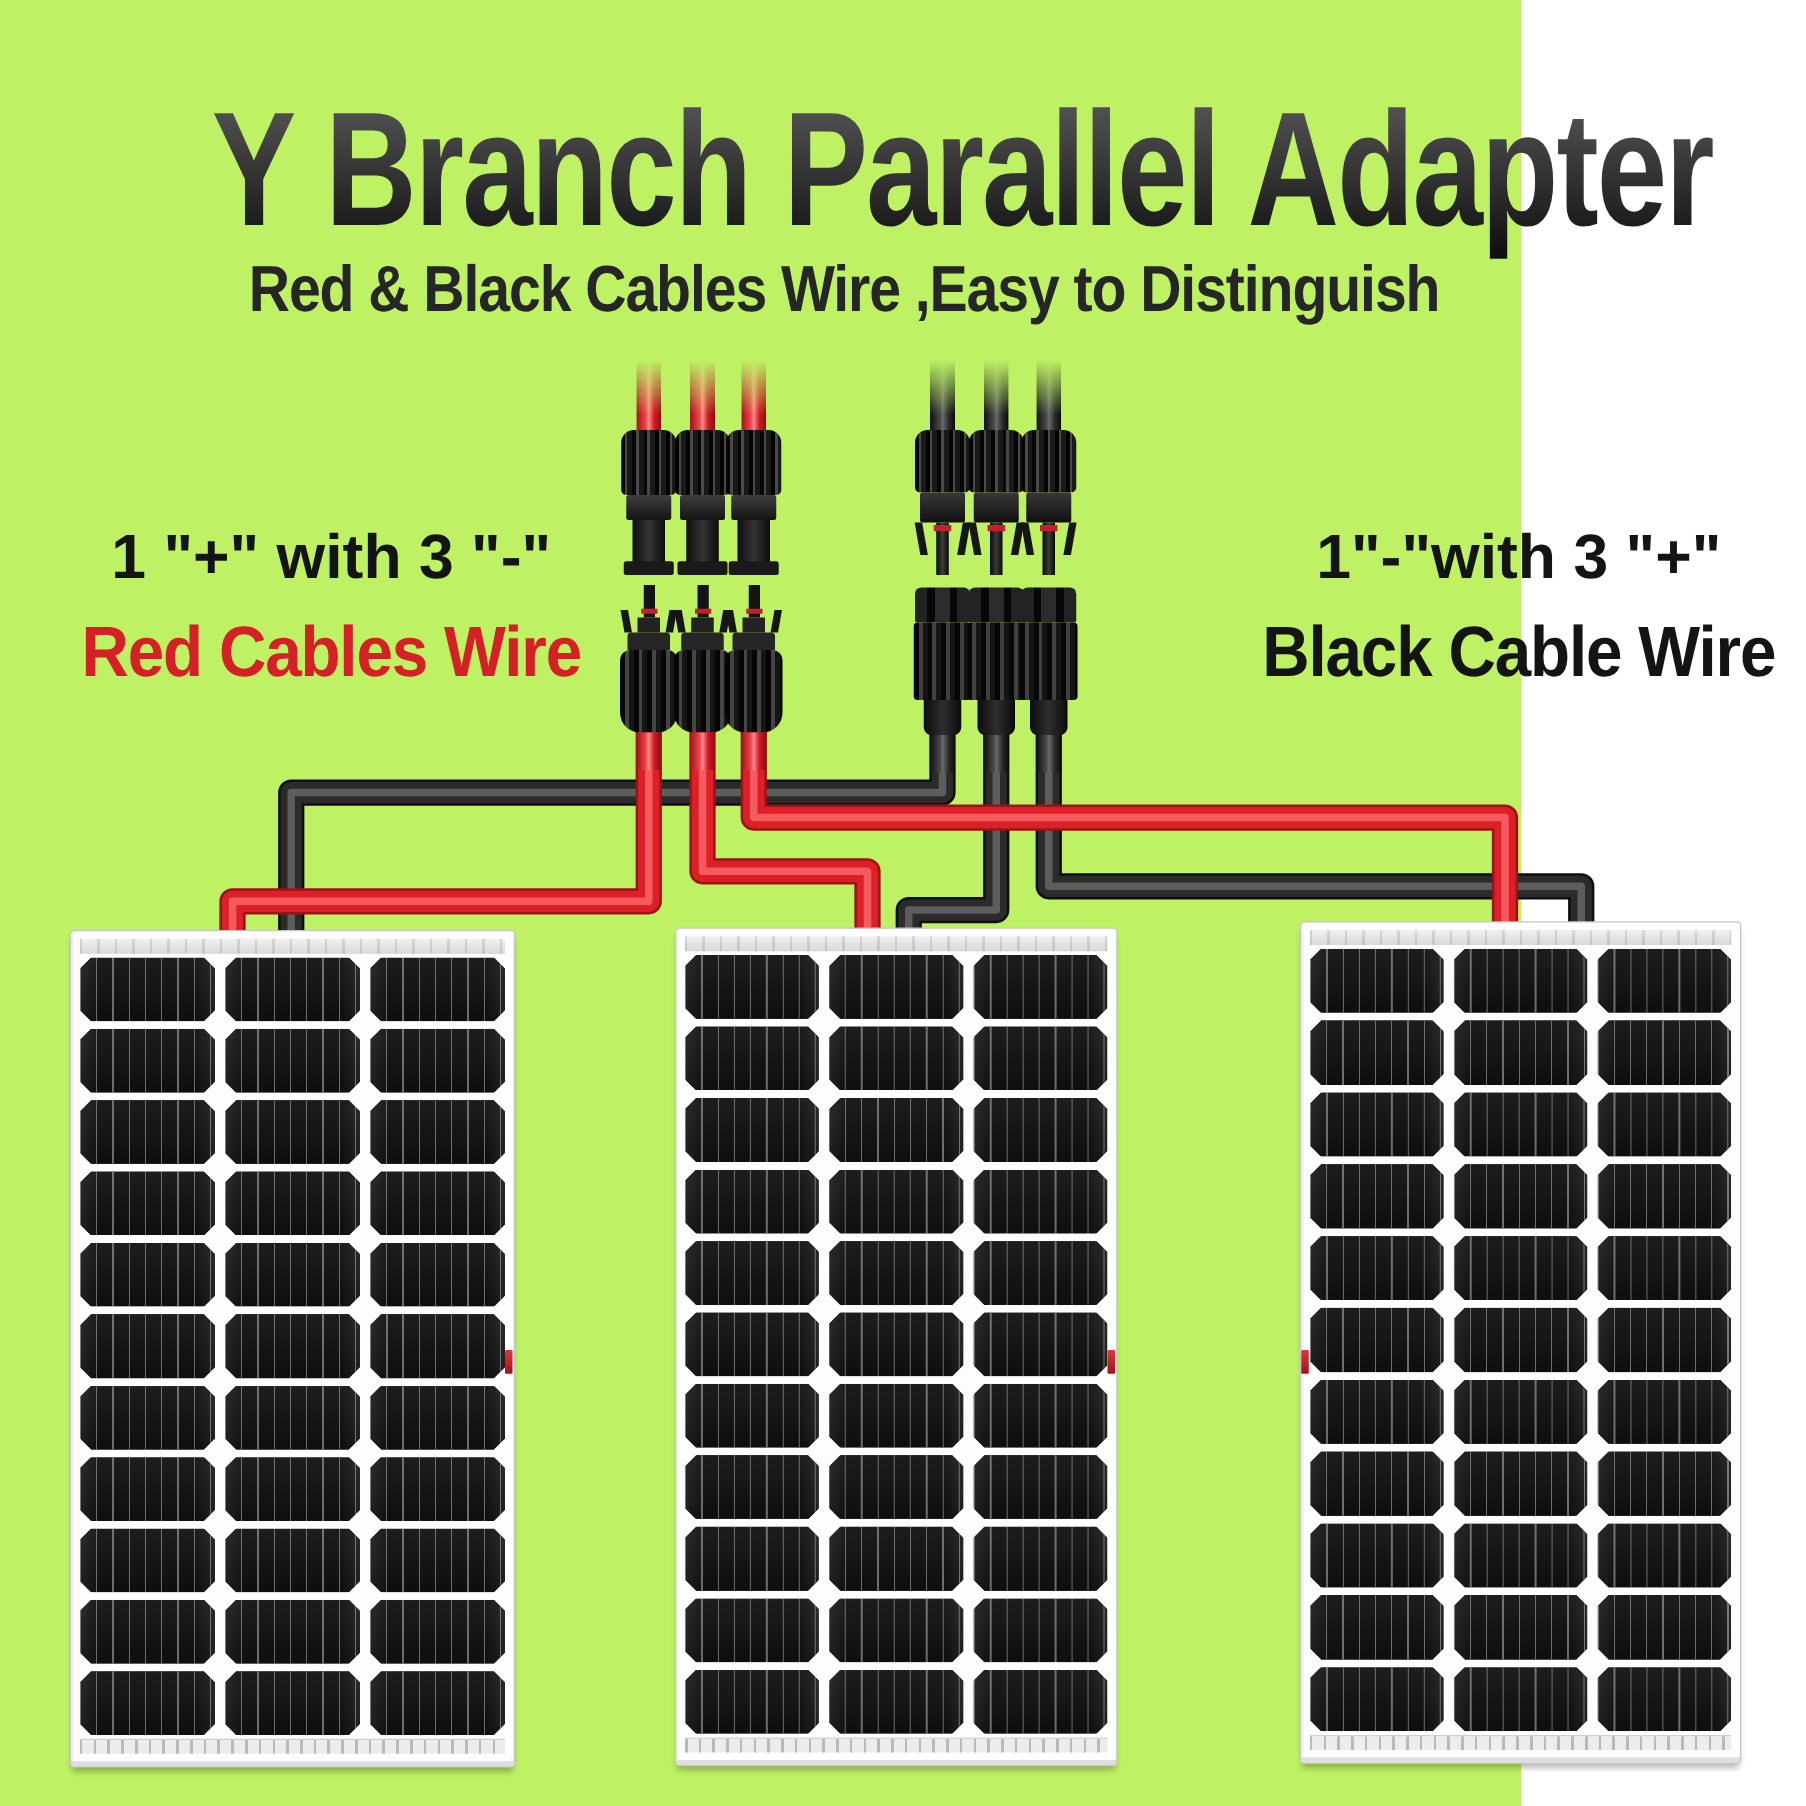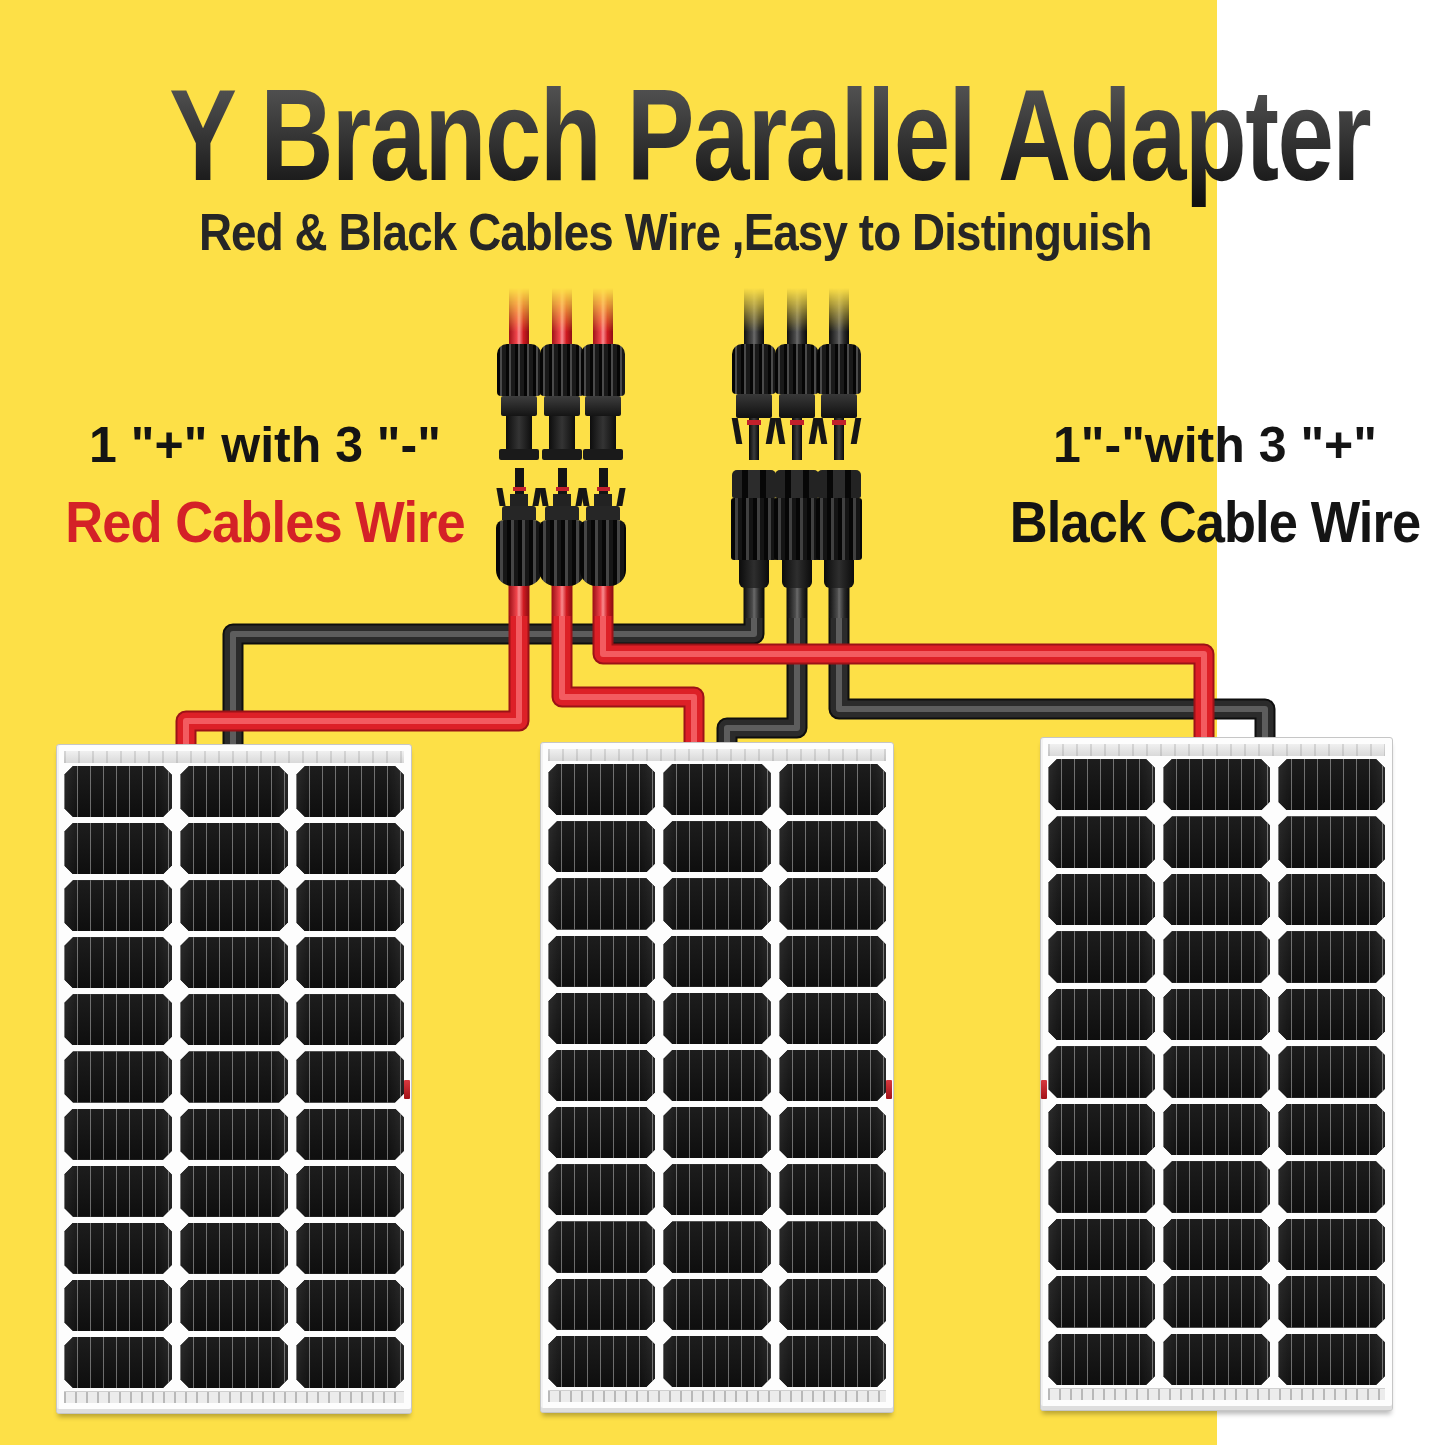--- a/index.html
+++ b/index.html
@@ -1,17 +1,17 @@
 <!DOCTYPE html>
 <html><head>
 <meta charset="utf-8">
 <style>
   html,body{margin:0;padding:0;background:#ffffff;}
   body{width:1445px;height:1445px;overflow:hidden;font-family:"Liberation Sans",sans-serif;}
-  .canvas{position:relative;width:1217px;height:1445px;background:#fde047;}
+  .canvas{position:relative;width:1217px;height:1445px;background:#bef264;}
 
   
   .title{position:absolute;top:60px;left:0;width:100%;text-align:center;line-height:150px;}
   .title .squeeze{
     display:inline-block;transform:scaleX(.78);transform-origin:50% 50%;
     font-size:130px;font-weight:bold;letter-spacing:-2px;color:#222;
     background:linear-gradient(180deg,#606060 0%,#3a3a3a 45%,#101010 95%);
     -webkit-background-clip:text;background-clip:text;-webkit-text-fill-color:transparent;
     white-space:nowrap;
   }

